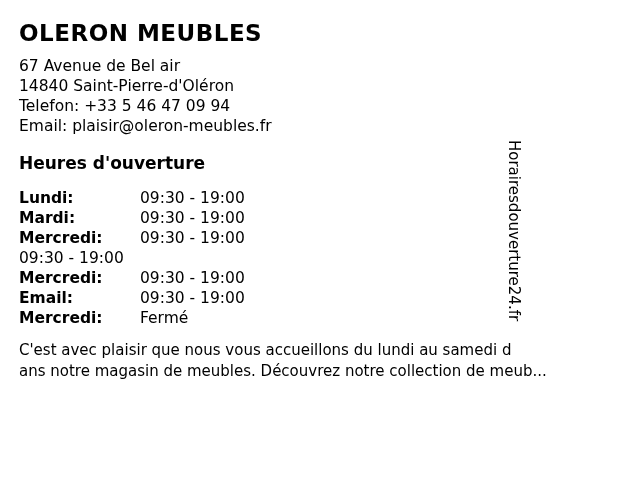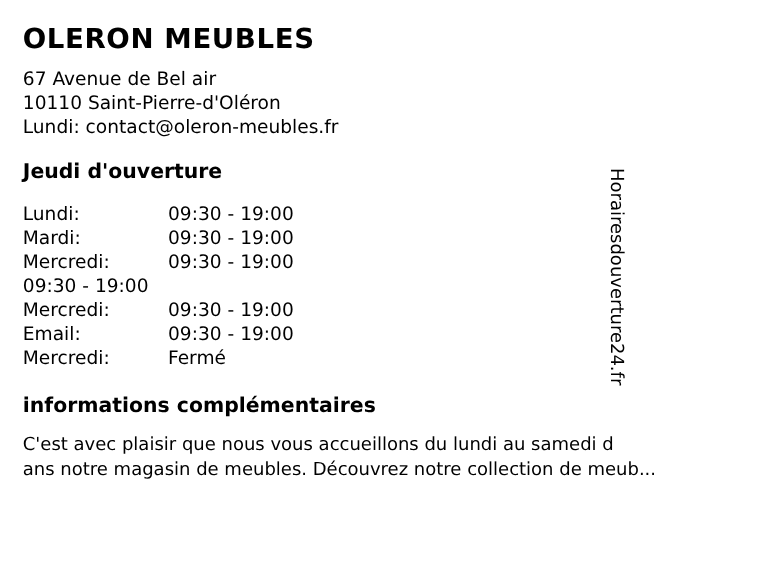--- a/index.html
+++ b/index.html
@@ -34,21 +34,21 @@
     font-weight: bold;
     line-height: 20px;
   }
   .hours-heading { margin-top: 17px; }
   .hours-table { margin-top: 15px; }
   .hours-row {
     display: flex;
     font-size: 15.5px;
     line-height: 20px;
   }
-  .hours-day { width: 121px; flex: 0 0 121px; }
+  .hours-day { width: 121px; flex: 0 0 121px; font-weight: bold; }
   .hours-time { }
   .info-heading { margin-top: 20px; }
   .info-text {
     margin-top: 12px;
     font-size: 15px;
     line-height: 20.5px;
     white-space: pre-line;
     width: 590px;
   }
   .watermark {
@@ -64,25 +64,26 @@
 </style>
 </head>
 <body>
 
 <div class="page">
 
   <div class="title">OLERON MEUBLES</div>
 
   <div class="contact-block">
     <div class="contact-line">67 Avenue de Bel air</div>
-    <div class="contact-line">10110 Saint-Pierre-d'Oléron</div>
-    <div class="contact-line">Lundi: contact@oleron-meubles.fr</div>
+    <div class="contact-line">14840 Saint-Pierre-d'Oléron</div>
+    <div class="contact-line">Telefon: +33 5 46 47 09 94</div>
+    <div class="contact-line">Email: plaisir@oleron-meubles.fr</div>
   </div>
 
-  <div class="section-heading hours-heading">Jeudi d'ouverture</div>
+  <div class="section-heading hours-heading">Heures d'ouverture</div>
 
   <div class="hours-table">
     <div class="hours-row">
       <span class="hours-day">Lundi:</span>
       <span class="hours-time">09:30 - 19:00</span>
     </div>
     <div class="hours-row">
       <span class="hours-day">Mardi:</span>
       <span class="hours-time">09:30 - 19:00</span>
     </div>
@@ -100,20 +101,19 @@
     <div class="hours-row">
       <span class="hours-day">Email:</span>
       <span class="hours-time">09:30 - 19:00</span>
     </div>
     <div class="hours-row">
       <span class="hours-day">Mercredi:</span>
       <span class="hours-time">Fermé</span>
     </div>
   </div>
 
-  <div class="section-heading info-heading">informations complémentaires</div>
 
   <div class="info-text">C'est avec plaisir que nous vous accueillons du lundi au samedi d
 ans notre magasin de meubles. Découvrez notre collection de meub...</div>
 
   <div class="watermark">Horairesdouverture24.fr</div>
 
 </div>
 
 </body></html>

